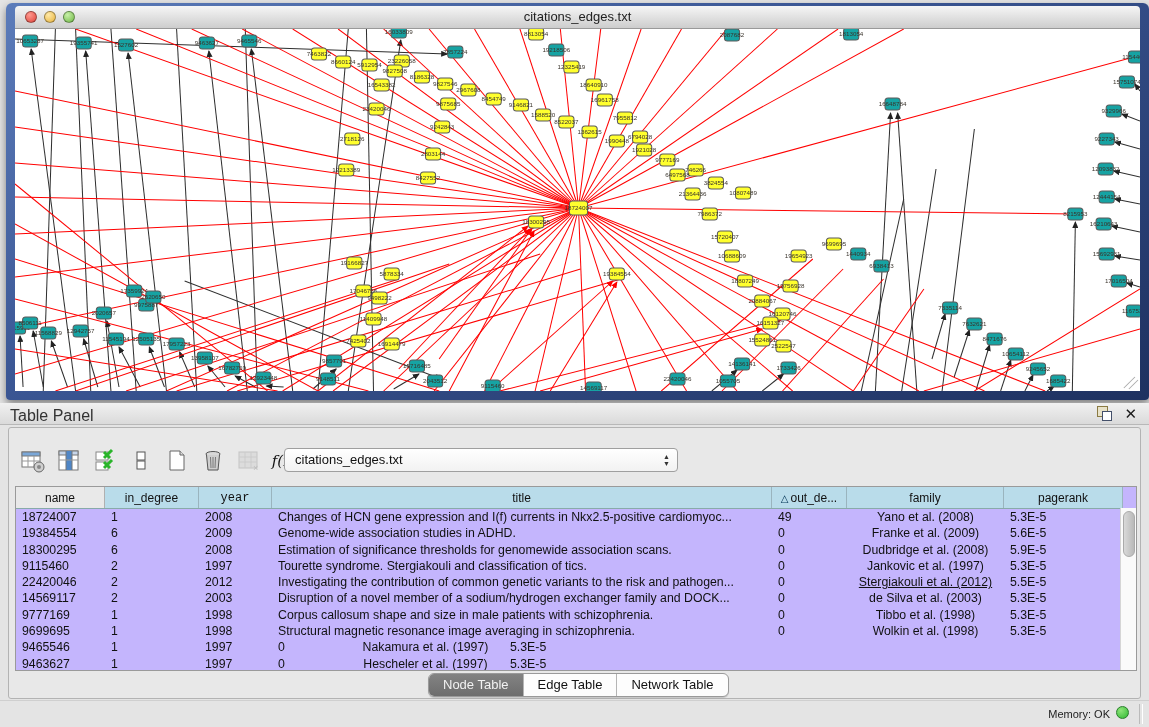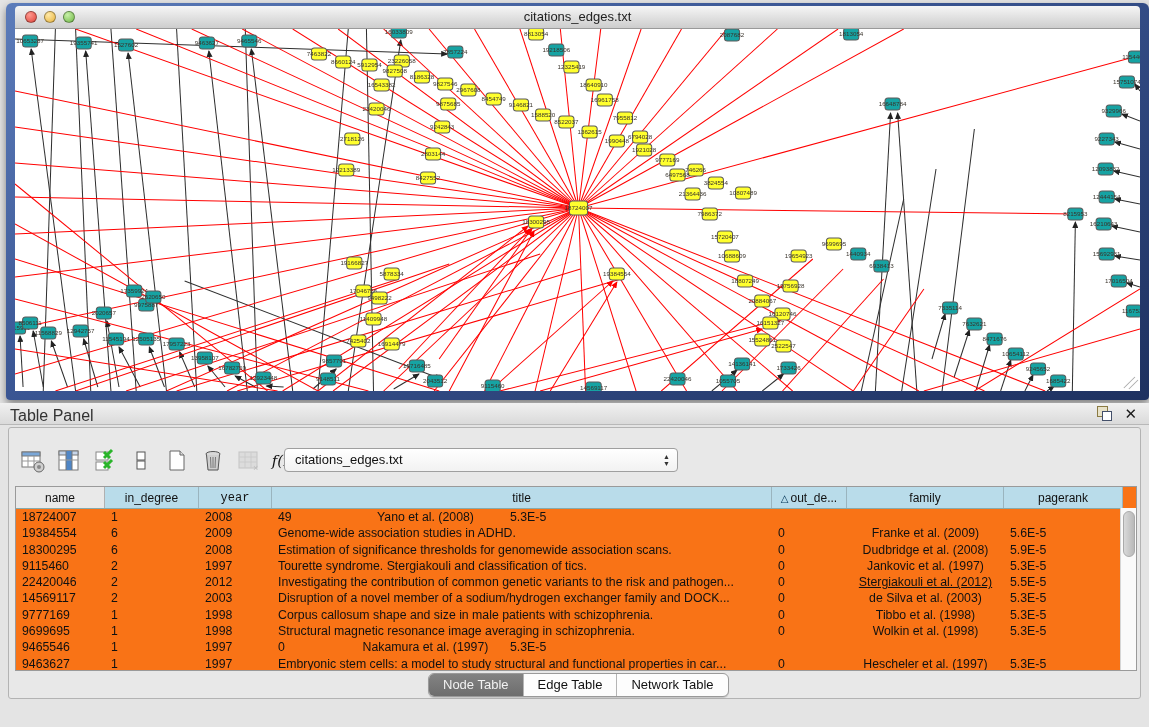--- a/index.html
+++ b/index.html
@@ -44,21 +44,21 @@
   .toolbar{position:absolute;left:10px;top:18px;height:30px;display:flex;align-items:center;gap:9px;}
   .tb-icon{width:27px;height:27px;display:flex;align-items:center;justify-content:center;}
   .fx{font-family:"DejaVu Serif","Liberation Serif",serif;font-style:italic;font-size:15px;color:#111;}
   .combo{position:absolute;left:275px;top:20px;width:394px;height:24px;box-sizing:border-box;
     background:linear-gradient(#ffffff,#f2f2f2);border:1px solid #9f9f9f;border-radius:4px;
     font-size:13px;color:#111;padding:3px 24px 0 10px;}
   .combo .arrows{position:absolute;right:7px;top:4px;font-size:7px;color:#333;line-height:7px;text-align:center;}
 
   
   .dtable{position:absolute;left:6px;top:58px;width:1122px;height:185px;box-sizing:border-box;
-    background:#f97316;border:1px solid #9a9a9a;overflow:hidden;}
+    background:#c4b5fd;border:1px solid #9a9a9a;overflow:hidden;}
   .thead{display:flex;height:21px;border-bottom:1px solid #8aa;}
   .th{box-sizing:border-box;border-right:1px solid #9ab4be;font-size:12px;color:#111;
     text-align:center;padding-top:4px;background:#b9dcea;overflow:hidden;white-space:nowrap;}
   .th.gray{background:#e9e9e9;border-right:1px solid #b0b0b0;}
   .sort-tri{color:#035;font-size:10px;margin-right:2px;}
   .trow{display:flex;height:16.3px;font-size:12.3px;color:#111;}
   .td{box-sizing:border-box;padding:1px 0 0 6px;overflow:hidden;white-space:nowrap;}
   .td.center{text-align:center;padding-left:0;}
   .vscroll{position:absolute;right:0;top:21px;bottom:0;width:15px;background:#fafafa;border-left:1px solid #d5d5d5;}
   .vthumb{position:absolute;left:2px;top:3px;width:10px;height:44px;border-radius:6px;
@@ -782,20 +782,21 @@
           <div class="th" style="width: 500px;">title</div>
           <div class="th" style="width: 75px;"><span class="sort-tri">△</span>out_de...</div>
           <div class="th" style="width: 157px;">family</div>
           <div class="th" style="width: 119px;">pagerank</div>
         </div>
       <div id="tbody">
           <div class="trow">
             <div class="td" style="width: 89px;">18724007</div>
             <div class="td" style="width: 94px;">1</div>
             <div class="td" style="width: 73px;">2008</div>
+            <div class="td" style="width: 500px;">Changes of HCN gene expression and I(f) currents in Nkx2.5-positive cardiomyoc...</div>
             <div class="td" style="width: 75px;">49</div>
             <div class="td center" style="width: 157px;">Yano et al. (2008)</div>
             <div class="td" style="width: 119px;">5.3E-5</div>
           </div>
           <div class="trow">
             <div class="td" style="width: 89px;">19384554</div>
             <div class="td" style="width: 94px;">6</div>
             <div class="td" style="width: 73px;">2009</div>
             <div class="td" style="width: 500px;">Genome-wide association studies in ADHD.</div>
             <div class="td" style="width: 75px;">0</div>
@@ -861,31 +862,35 @@
             <div class="td" style="width: 94px;">1</div>
             <div class="td" style="width: 73px;">1997</div>
             <div class="td" style="width: 75px;">0</div>
             <div class="td center" style="width: 157px;">Nakamura et al. (1997)</div>
             <div class="td" style="width: 119px;">5.3E-5</div>
           </div>
           <div class="trow">
             <div class="td" style="width: 89px;">9463627</div>
             <div class="td" style="width: 94px;">1</div>
             <div class="td" style="width: 73px;">1997</div>
-            <div class="td" style="width: 500px;">Embryonic stem cells: a model to study structural and functional properties in car...</div>
             <div class="td" style="width: 75px;">0</div>
             <div class="td center" style="width: 157px;">Hescheler et al. (1997)</div>
             <div class="td" style="width: 119px;">5.3E-5</div>
           </div>
         </div>
       <div class="vscroll">
         <div class="vthumb"></div>
       </div>
     </div>
 
     <div class="tabs" id="tabs">
         <div class="tab sel">Node Table</div>
         <div class="tab">Edge Table</div>
         <div class="tab">Network Table</div>
       </div>
   </div>
 
+  <div class="statusbar">
+    <div class="mem">Memory: OK</div>
+    <div class="memdot"></div>
+    <div class="statsep"></div>
+  </div>
 </div>
 
 </body></html>

